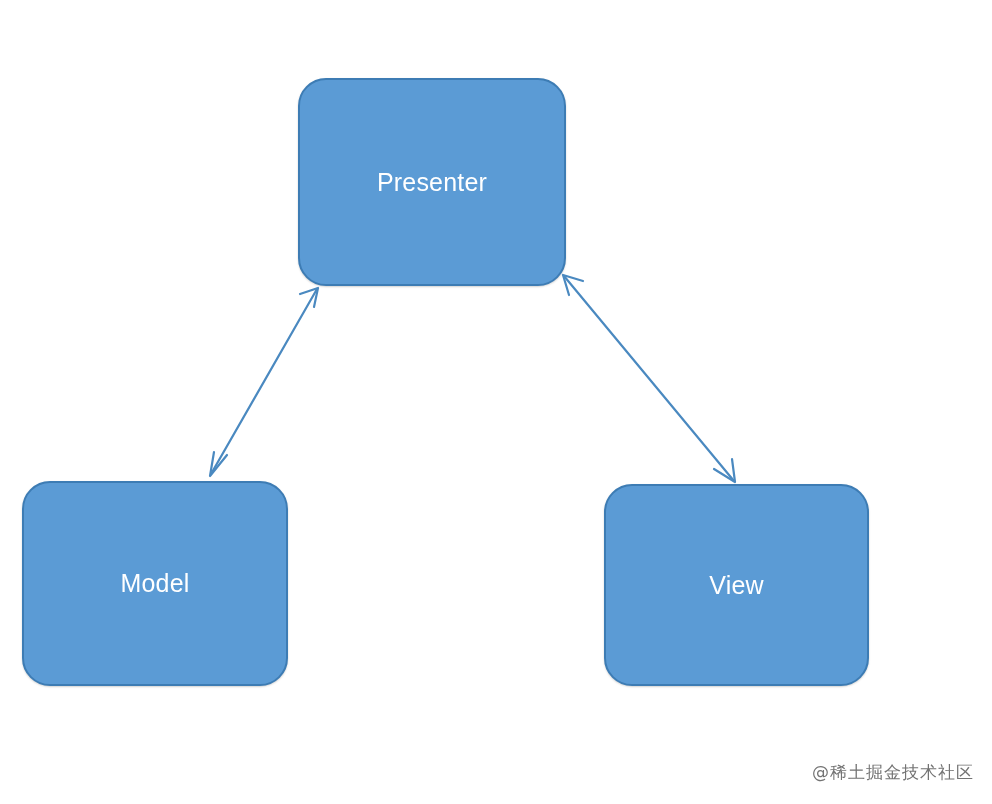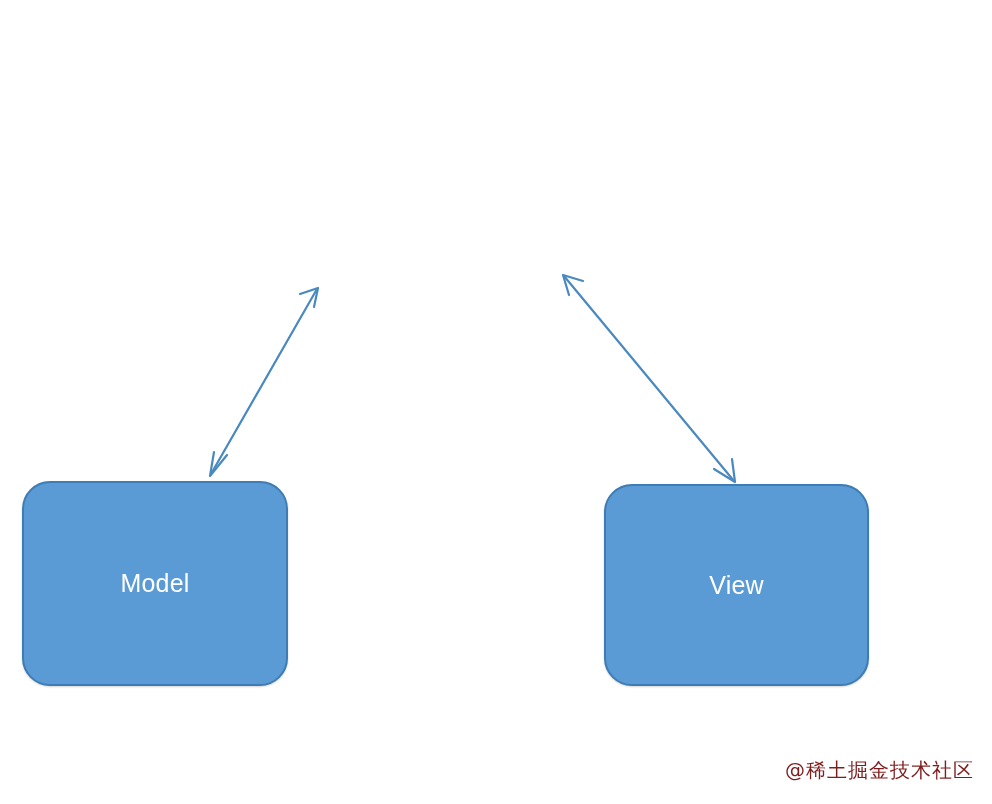--- a/index.html
+++ b/index.html
@@ -63,23 +63,23 @@
   #node-view {
     left: 604px;
     top: 484px;
     width: 265px;
     height: 202px;
   }
   #watermark {
     position: absolute;
     right: 18px;
     bottom: 20px;
-    color: #7f1d1d;
+    color: #737373;
     font-family: "DejaVu Sans", sans-serif;
-    font-size: 20px;
+    font-size: 17px;
     letter-spacing: 1px;
     white-space: nowrap;
     user-select: none;
   }
 </style>
 </head>
 <body>
 
 <div id="canvas">
 
@@ -95,20 +95,23 @@
 
     <g>
       <line x1="564" y1="276" x2="734" y2="481" stroke="#4a89c0" stroke-width="2.2" stroke-linecap="round"></line>
 
       <polyline points="583,281 563,275 569,295" fill="none" stroke="#4a89c0" stroke-width="2.2" stroke-linecap="round" stroke-linejoin="round"></polyline>
 
       <polyline points="714,469 735,482 732,459" fill="none" stroke="#4a89c0" stroke-width="2.2" stroke-linecap="round" stroke-linejoin="round"></polyline>
     </g>
   </svg>
 
+  <div class="node" id="node-presenter">
+    <span class="node-label">Presenter</span>
+  </div>
 
   <div class="node" id="node-view">
     <span class="node-label">View</span>
   </div>
 
   <div class="node" id="node-model">
     <span class="node-label">Model</span>
   </div>
 
   <div id="watermark">@稀土掘金技术社区</div>

